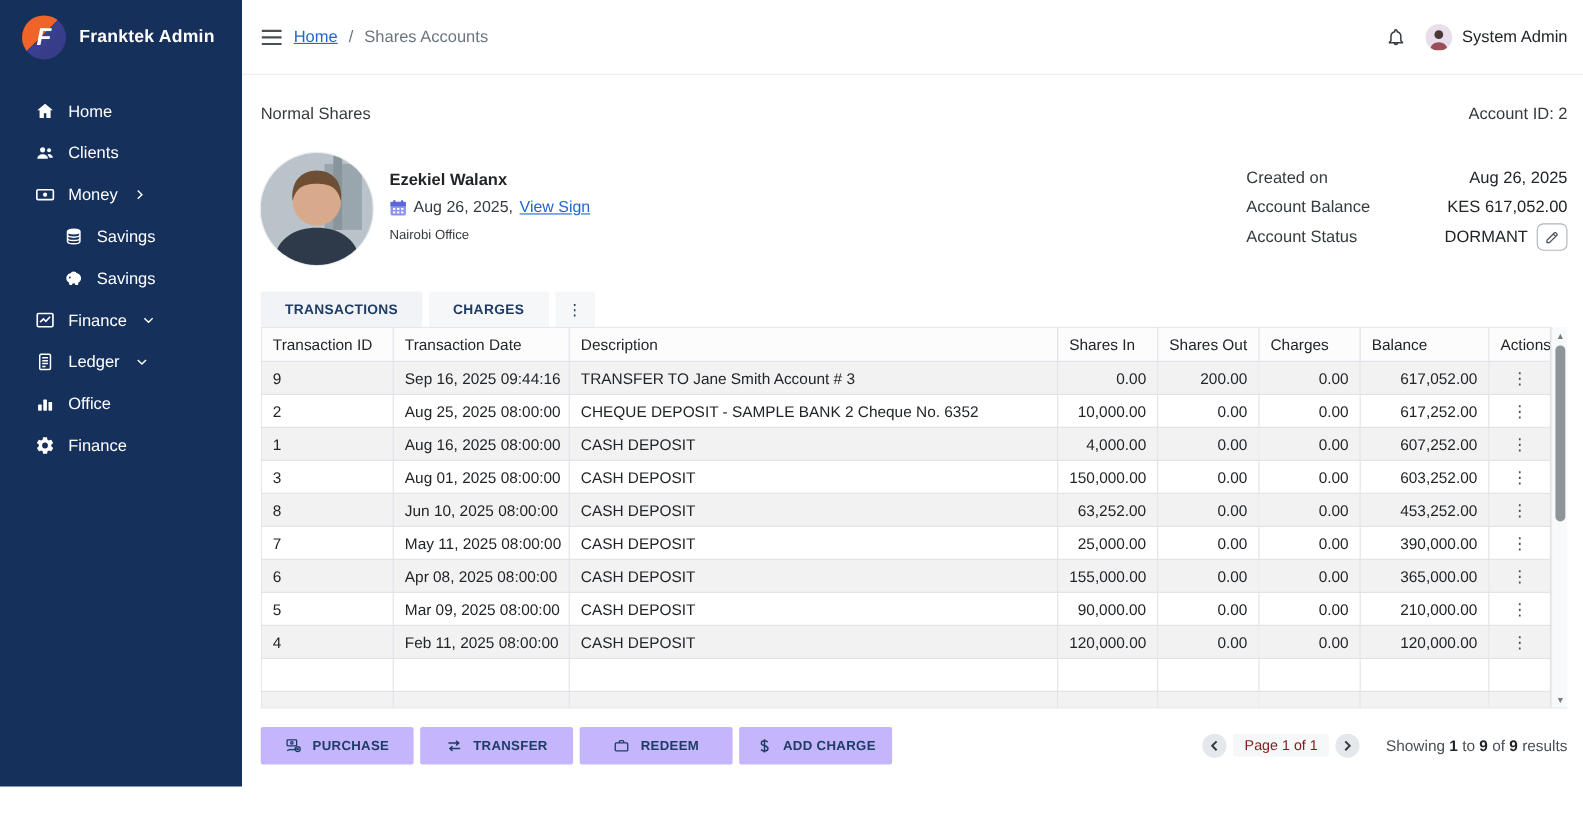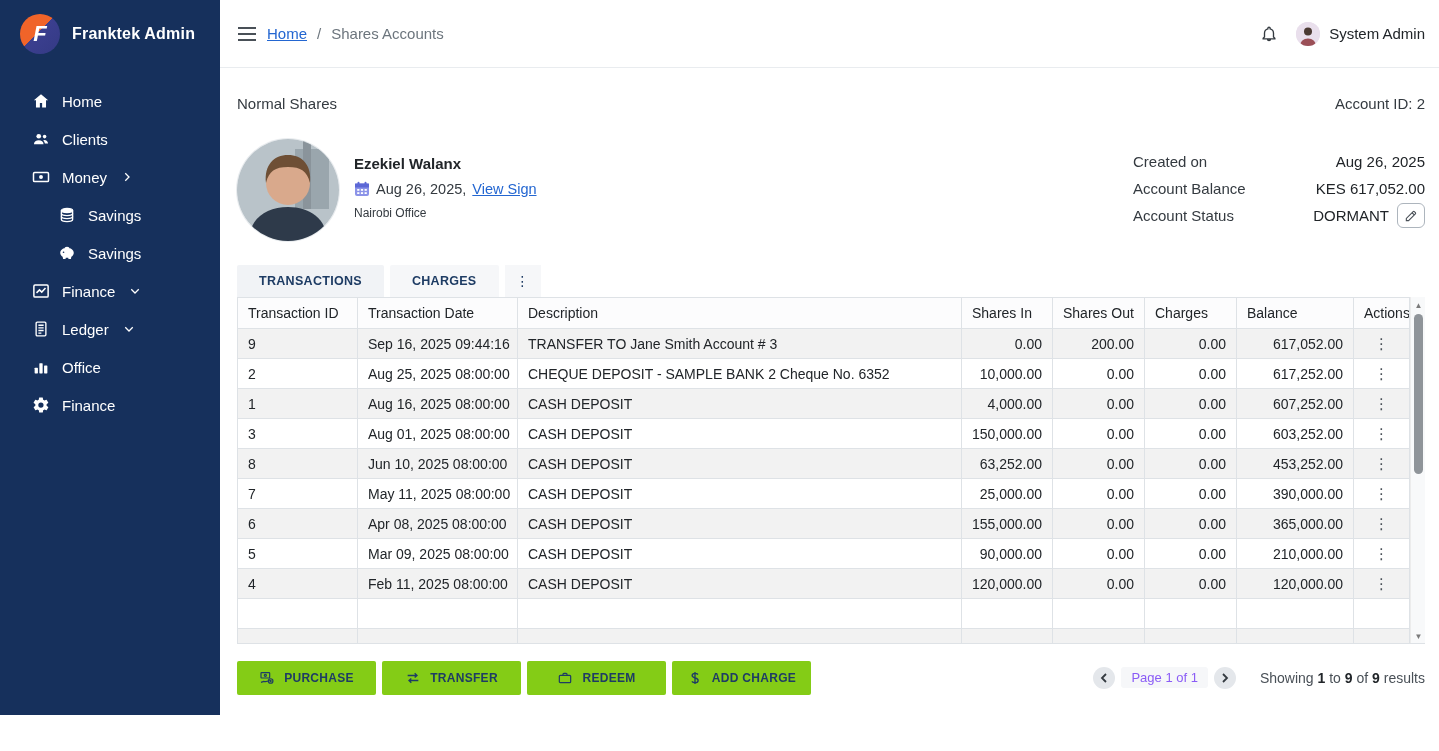--- a/index.html
+++ b/index.html
@@ -71,27 +71,27 @@
   .c0{width:120px}.c1{width:160px}.c2{width:444px}.c3{width:91px}.c4{width:92px}.c5{width:92px}.c6{width:117px}.c7{width:56px}
 
   .vscroll { position:absolute; top:0; right:0; width:15px; height:347px; background:#f8f9fa; border-left:1px solid #ececec; }
   .vscroll .arrow { position:absolute; left:0; width:15px; height:14px; display:flex; align-items:center; justify-content:center; font-size:8px; color:#7a7a7a; cursor:pointer; }
   .vscroll .arrow.up { top:1px; } .vscroll .arrow.down { bottom:1px; }
   .vscroll .thumb { position:absolute; top:17px; left:3px; width:9px; height:160px; background:#8f9499; border-radius:5px; cursor:pointer; }
 
   
   .footer { display:flex; align-items:center; margin-top:7px; }
   .action-btns { display:flex; gap:6px; }
-  .act-btn { width:139px; height:34px; background:#84cc16; border:none; color:#1e3c64; font-family:inherit; font-size:12px; font-weight:bold; letter-spacing:.3px; display:flex; align-items:center; justify-content:center; gap:9px; cursor:pointer; border-radius:2px; }
+  .act-btn { width:139px; height:34px; background:#c4b5fd; border:none; color:#1e3c64; font-family:inherit; font-size:12px; font-weight:bold; letter-spacing:.3px; display:flex; align-items:center; justify-content:center; gap:9px; cursor:pointer; border-radius:2px; }
   .act-btn .ic { width:16px; height:16px; display:inline-flex; }
   .act-btn .ic svg { width:16px; height:16px; }
   .pager { margin-left:auto; display:flex; align-items:center; gap:10px; }
   .pg-circle { width:22px; height:22px; border-radius:50%; background:#e4e7eb; display:flex; align-items:center; justify-content:center; color:#343a40; cursor:pointer; }
   .pg-circle svg { width:10px; height:10px; }
-  .pg-label { background:#f6f7f9; font-size:13px; color:#8b5cf6; padding:3px 10px; border-radius:3px; margin:16px -4px; }
+  .pg-label { background:#f6f7f9; font-size:13px; color:#7f1d1d; padding:3px 10px; border-radius:3px; margin:16px -4px; }
   .showing { font-size:14px; color:#495057; margin-left:14px; }
   .showing b { color:#212529; }
 </style>
 </head>
 <body>
 
 <div class="app">
 
   <aside class="sidebar">
     <div class="logo-row">

